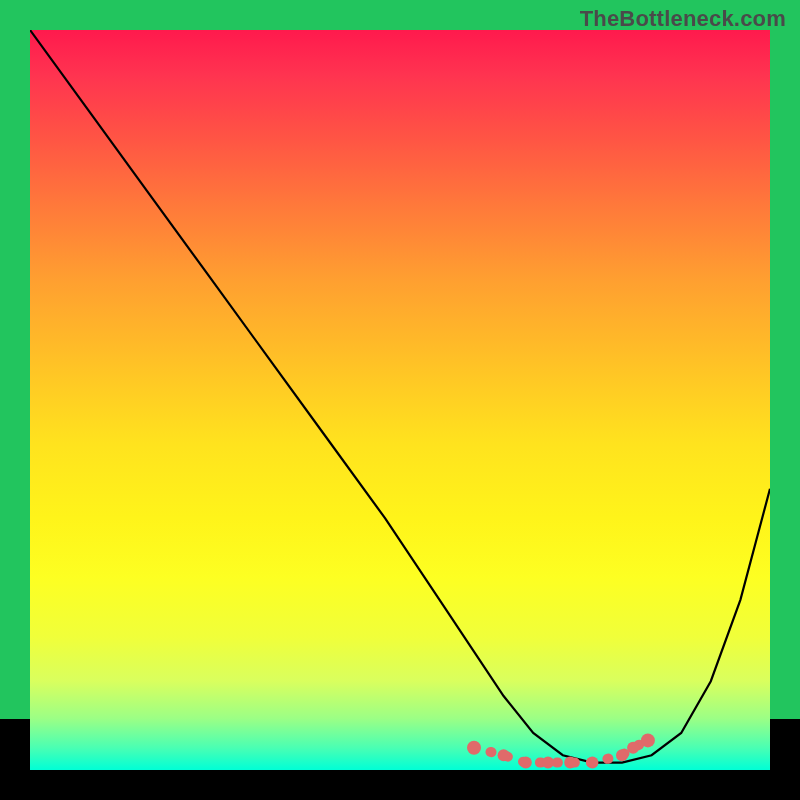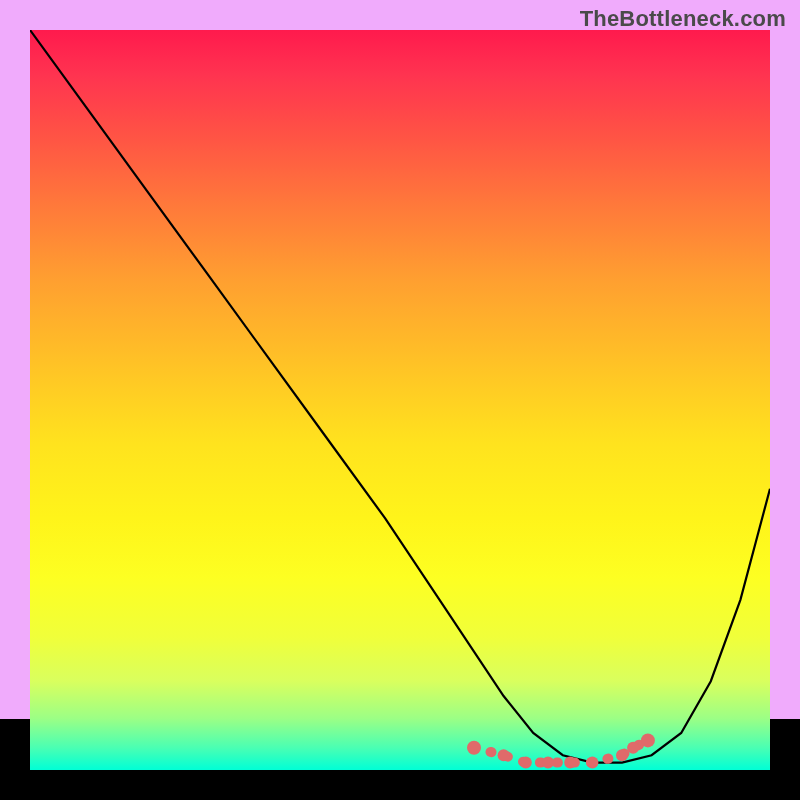--- a/index.html
+++ b/index.html
@@ -1,21 +1,21 @@
 <!DOCTYPE html>
 <html><head>
 <meta charset="utf-8">
 <style>
   * { margin: 0; padding: 0; box-sizing: border-box; }
   html, body { width: 800px; height: 800px; overflow: hidden; background: #000; }
   .frame {
     position: relative;
     width: 800px;
     height: 719px;
-    background: #f0abfc;
+    background: #22c55e;
   }
   .plot-area {
     position: absolute;
     left: 30px;
     top: 30px;
     width: 740px;
     height: 740px;
     background: linear-gradient(to bottom,
       #ff1a4d 0%,
       #ff3350 6%,

